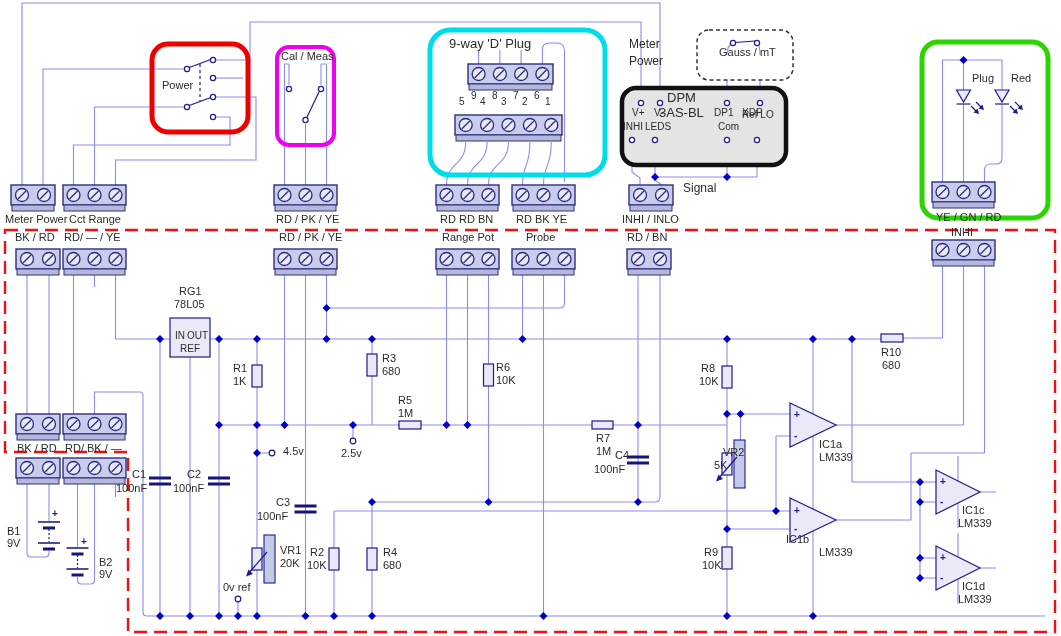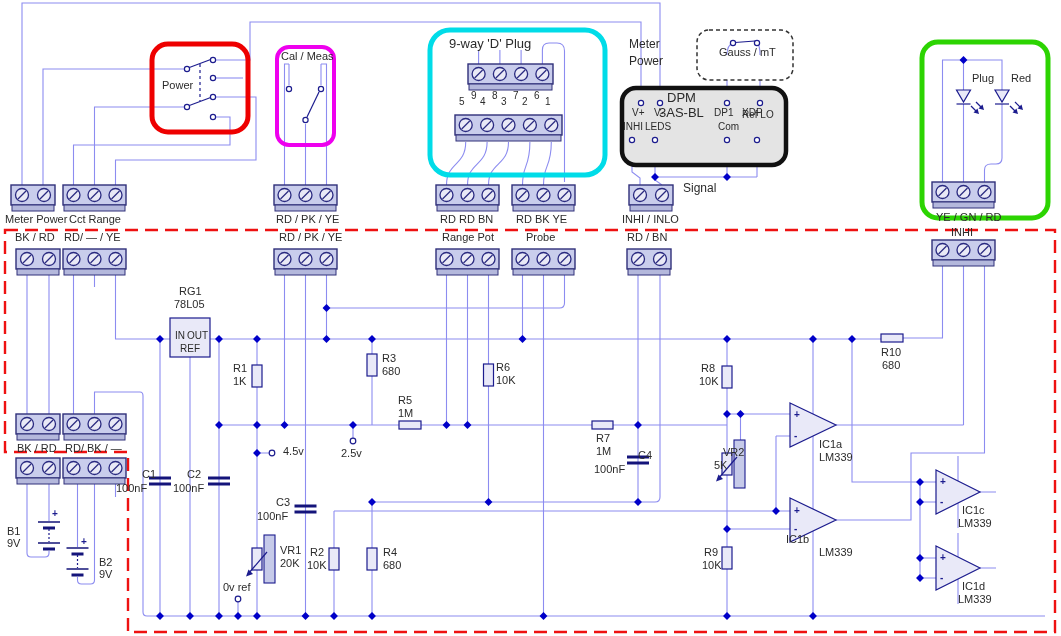--- a/index.html
+++ b/index.html
@@ -500,27 +500,27 @@
   <div class="lbl" style="left:99px;top:569px">9V</div>
   <div class="pm lbl" style="left:52px;top:509px">+</div>
   <div class="pm lbl" style="left:81px;top:537px">+</div>
 
   <div class="lbl" style="left:179px;top:286px">RG1</div>
   <div class="lbl" style="left:174px;top:299px">78L05</div>
   <div class="lbl fs10" style="left:175px;top:331px">IN</div>
   <div class="lbl fs10" style="left:187px;top:331px">OUT</div>
   <div class="lbl fs10" style="left:180px;top:344px">REF</div>
 
-  <div class="lbl" style="left:142px;top:469px">C1</div>
+  <div class="lbl" style="left:132px;top:469px">C1</div>
   <div class="lbl" style="left:116px;top:483px">100nF</div>
   <div class="lbl" style="left:187px;top:469px">C2</div>
   <div class="lbl" style="left:173px;top:483px">100nF</div>
   <div class="lbl" style="left:276px;top:497px">C3</div>
   <div class="lbl" style="left:257px;top:511px">100nF</div>
-  <div class="lbl" style="left:638px;top:450px">C4</div>
+  <div class="lbl" style="left:615px;top:450px">C4</div>
   <div class="lbl" style="left:594px;top:464px">100nF</div>
 
   <div class="lbl" style="left:233px;top:363px">R1</div>
   <div class="lbl" style="left:233px;top:376px">1K</div>
   <div class="lbl" style="left:310px;top:547px">R2</div>
   <div class="lbl" style="left:307px;top:560px">10K</div>
   <div class="lbl" style="left:382px;top:353px">R3</div>
   <div class="lbl" style="left:382px;top:366px">680</div>
   <div class="lbl" style="left:383px;top:547px">R4</div>
   <div class="lbl" style="left:383px;top:560px">680</div>

